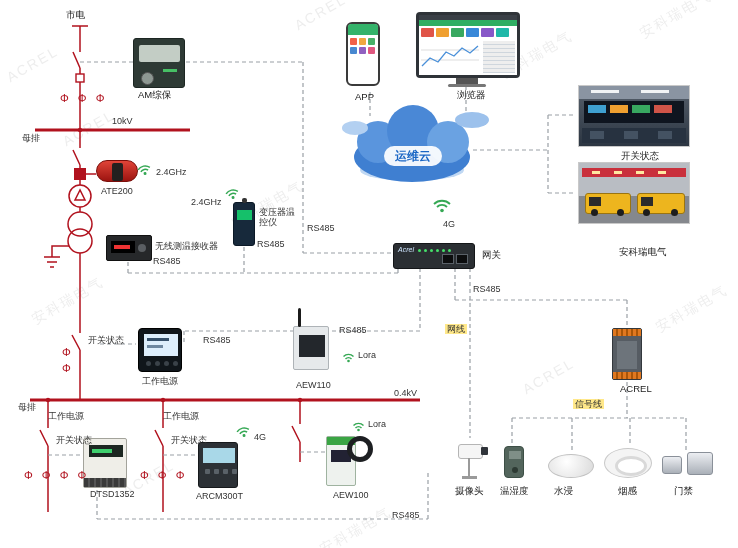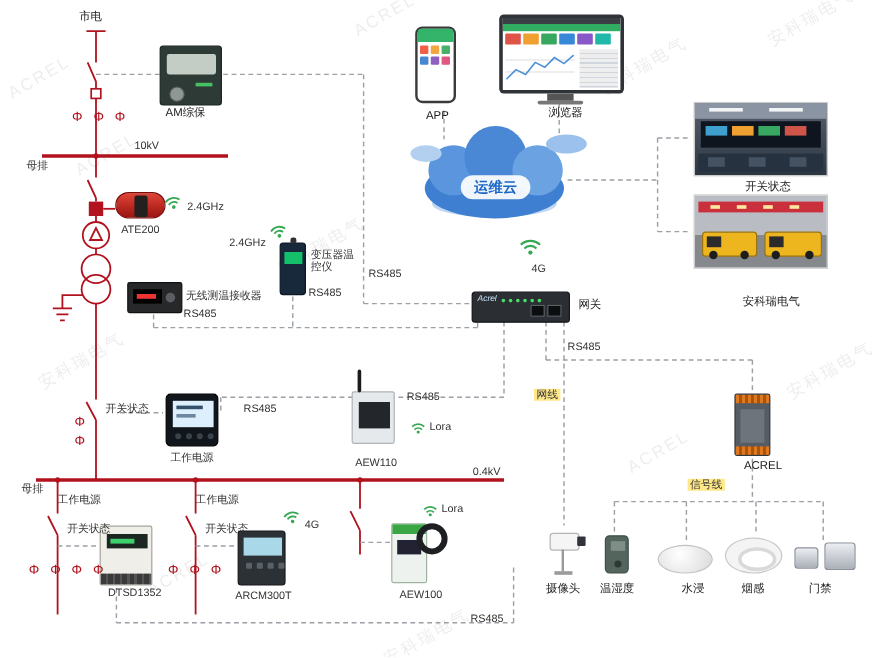--- a/index.html
+++ b/index.html
@@ -431,17 +431,17 @@
   <span class="phi" style="left:24px;top:469px">Φ Φ Φ Φ</span>
   <span class="phi" style="left:140px;top:469px">Φ Φ Φ</span>
   <span class="lbl s" style="left:90px;top:489px">DTSD1352</span>
   <span class="lbl s" style="left:196px;top:491px">ARCM300T</span>
   <span class="lbl s" style="left:254px;top:432px">4G</span>
   <span class="lbl s" style="left:368px;top:419px">Lora</span>
   <span class="lbl s" style="left:333px;top:490px">AEW100</span>
   <span class="lbl s" style="left:392px;top:510px">RS485</span>
   <span class="lbl" style="left:455px;top:486px">摄像头</span>
   <span class="lbl" style="left:500px;top:486px">温湿度</span>
-  <span class="lbl" style="left:568px;top:486px">水浸</span>
+  <span class="lbl" style="left:554px;top:486px">水浸</span>
   <span class="lbl" style="left:618px;top:486px">烟感</span>
   <span class="lbl" style="left:674px;top:486px">门禁</span>
 
 </div>
 
 </body></html>

